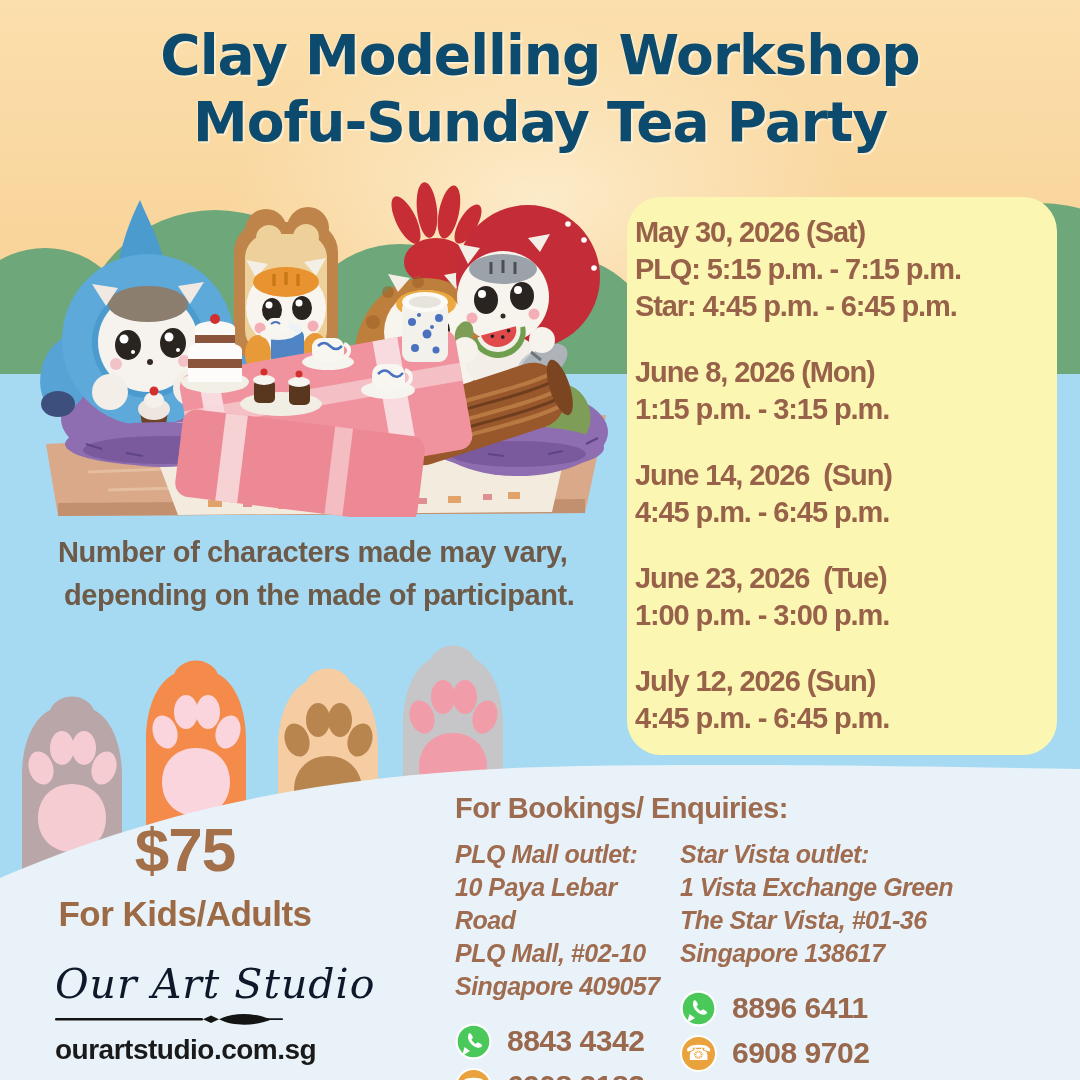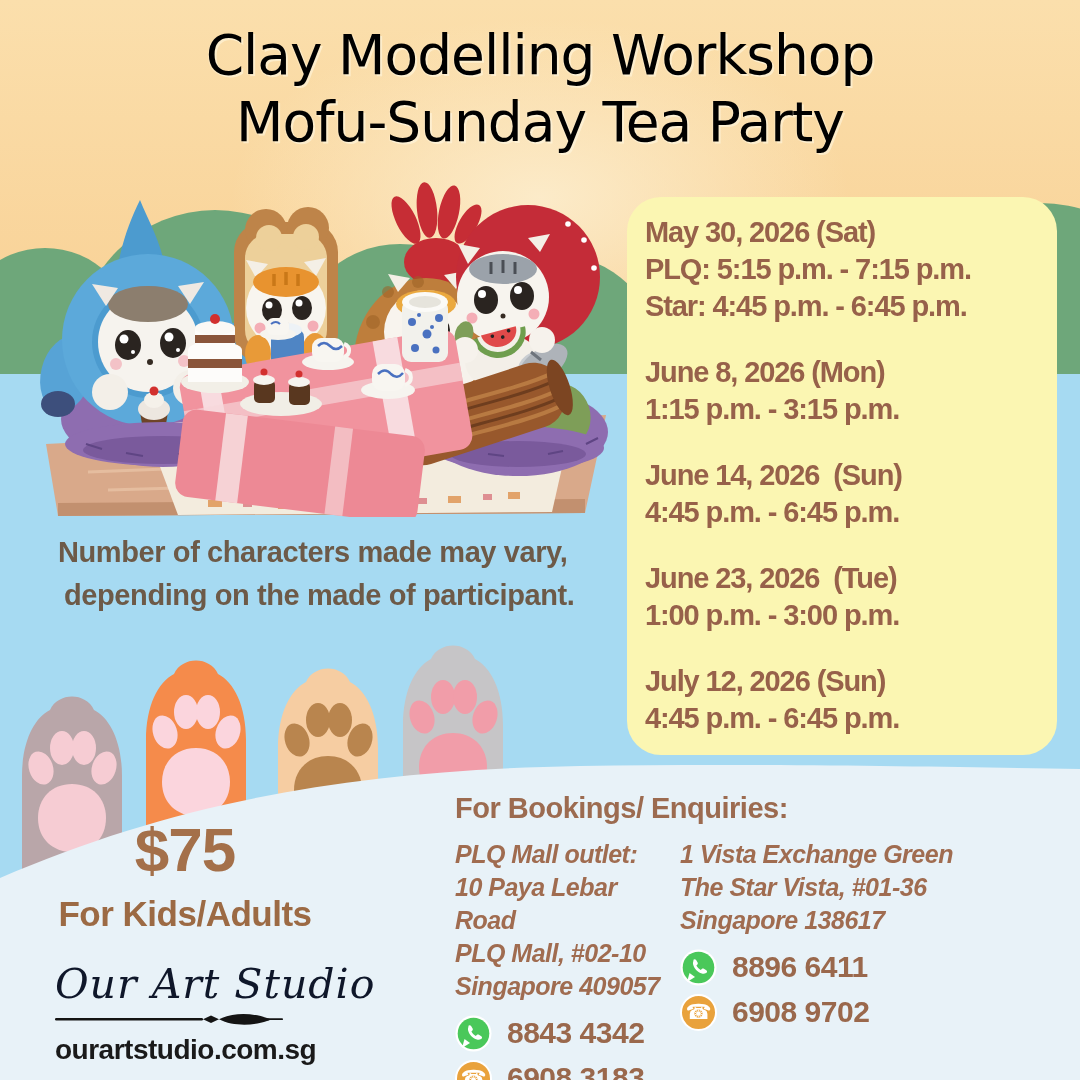--- a/index.html
+++ b/index.html
@@ -16,31 +16,31 @@
       linear-gradient(#FBDFAC 0%, #F8CF92 100%);
     z-index:0;
   }
   .bushes{position:absolute;left:0;top:0;z-index:1;}
   .bg-blue{position:absolute;left:0;top:374px;width:1080px;height:706px;background:#A6DAF2;z-index:2;}
   .paws{position:absolute;left:0;top:618px;z-index:3;}
   .curve{position:absolute;left:0;top:0;z-index:4;}
   
   .title{
     position:absolute;left:0;top:22px;width:1080px;text-align:center;z-index:6;
-    color:#000000;font-family:"DejaVu Sans",sans-serif;font-weight:normal;
+    color:#0c4a6e;font-family:"DejaVu Sans",sans-serif;font-weight:bold;
     font-size:55px;line-height:67px;letter-spacing:-1px;
     text-shadow:2px 2px 0 rgba(255,250,230,.55), -1px 1px 0 rgba(255,250,230,.25);
   }
   
   .photo{position:absolute;left:28px;top:182px;z-index:5;}
   
   .schedule-box{
     position:absolute;left:627px;top:197px;width:430px;height:558px;z-index:6;
     background:#FBF6B2;border-radius:34px;
-    box-sizing:border-box;padding:17px 8px 0 18px;
+    box-sizing:border-box;padding:17px 8px 0 8px;
     color:#97614A;font-weight:bold;font-size:29px;line-height:37px;letter-spacing:-1.1px;
   }
   .session{margin-bottom:29px;}
   .sched-line{white-space:pre-wrap;}
   
   .note{
     position:absolute;left:58px;top:531px;z-index:6;
     color:#6D5A48;font-weight:bold;font-size:29px;line-height:43px;letter-spacing:-.4px;
   }
   .note-line2{padding-left:6px;}
@@ -56,21 +56,21 @@
   }
   .brush{display:block;margin-top:3px;}
   .website{margin-top:7px;color:#1A1A1A;font-weight:bold;font-size:28px;letter-spacing:-.5px;}
   
   .bookings{position:absolute;left:455px;top:792px;width:610px;z-index:6;}
   .bk-heading{color:#9C6B50;font-weight:bold;font-size:29px;letter-spacing:-.5px;}
   .bk-cols{display:flex;margin-top:13px;}
   .bk-col1{width:225px;}
   .bk-col2{width:330px;}
   .bk-line{color:#A06C50;font-weight:bold;font-size:25px;line-height:33px;letter-spacing:-.5px;font-style:italic;}
-  .phone-rows{margin-top:10px;}
+  .phone-rows{margin-top:18px;}
   .phone-row{display:flex;align-items:center;height:40px;margin-bottom:5px;}
   .pnum{color:#9A684C;font-weight:bold;font-size:30px;margin-left:15px;letter-spacing:-.5px;}
   .icon-wrap{width:37px;height:37px;display:inline-block;}
   .tel-circle{
     width:37px;height:37px;border-radius:50%;background:#E9A23C;border:2px solid #fff;
     box-sizing:border-box;display:flex;align-items:center;justify-content:center;
   }
   .tel-glyph{color:#fff;font-size:21px;line-height:21px;font-family:"DejaVu Sans",sans-serif;}
 </style>
 </head>
@@ -432,20 +432,21 @@
           </div>
           <div class="phone-row">
             <span class="tel-circle">
                 <span class="tel-glyph">☎</span>
               </span>
             <span class="pnum">6908 3183</span>
           </div>
         </div>
       </div>
       <div class="bk-col2">
+        <div class="bk-line">Star Vista outlet:</div>
         <div class="bk-line">1 Vista Exchange Green</div>
         <div class="bk-line">The Star Vista, #01-36</div>
         <div class="bk-line">Singapore 138617</div>
         <div class="phone-rows">
           <div class="phone-row">
             <span class="icon-wrap">
               <svg width="37" height="37" viewBox="0 0 37 37">
                 <circle cx="18.5" cy="18.5" r="18" fill="#fff"></circle>
                 <circle cx="18.5" cy="18.5" r="15.8" fill="#4AC85A"></circle>
                 <polygon points="7,33 9.5,24 15,28" fill="#fff"></polygon>

